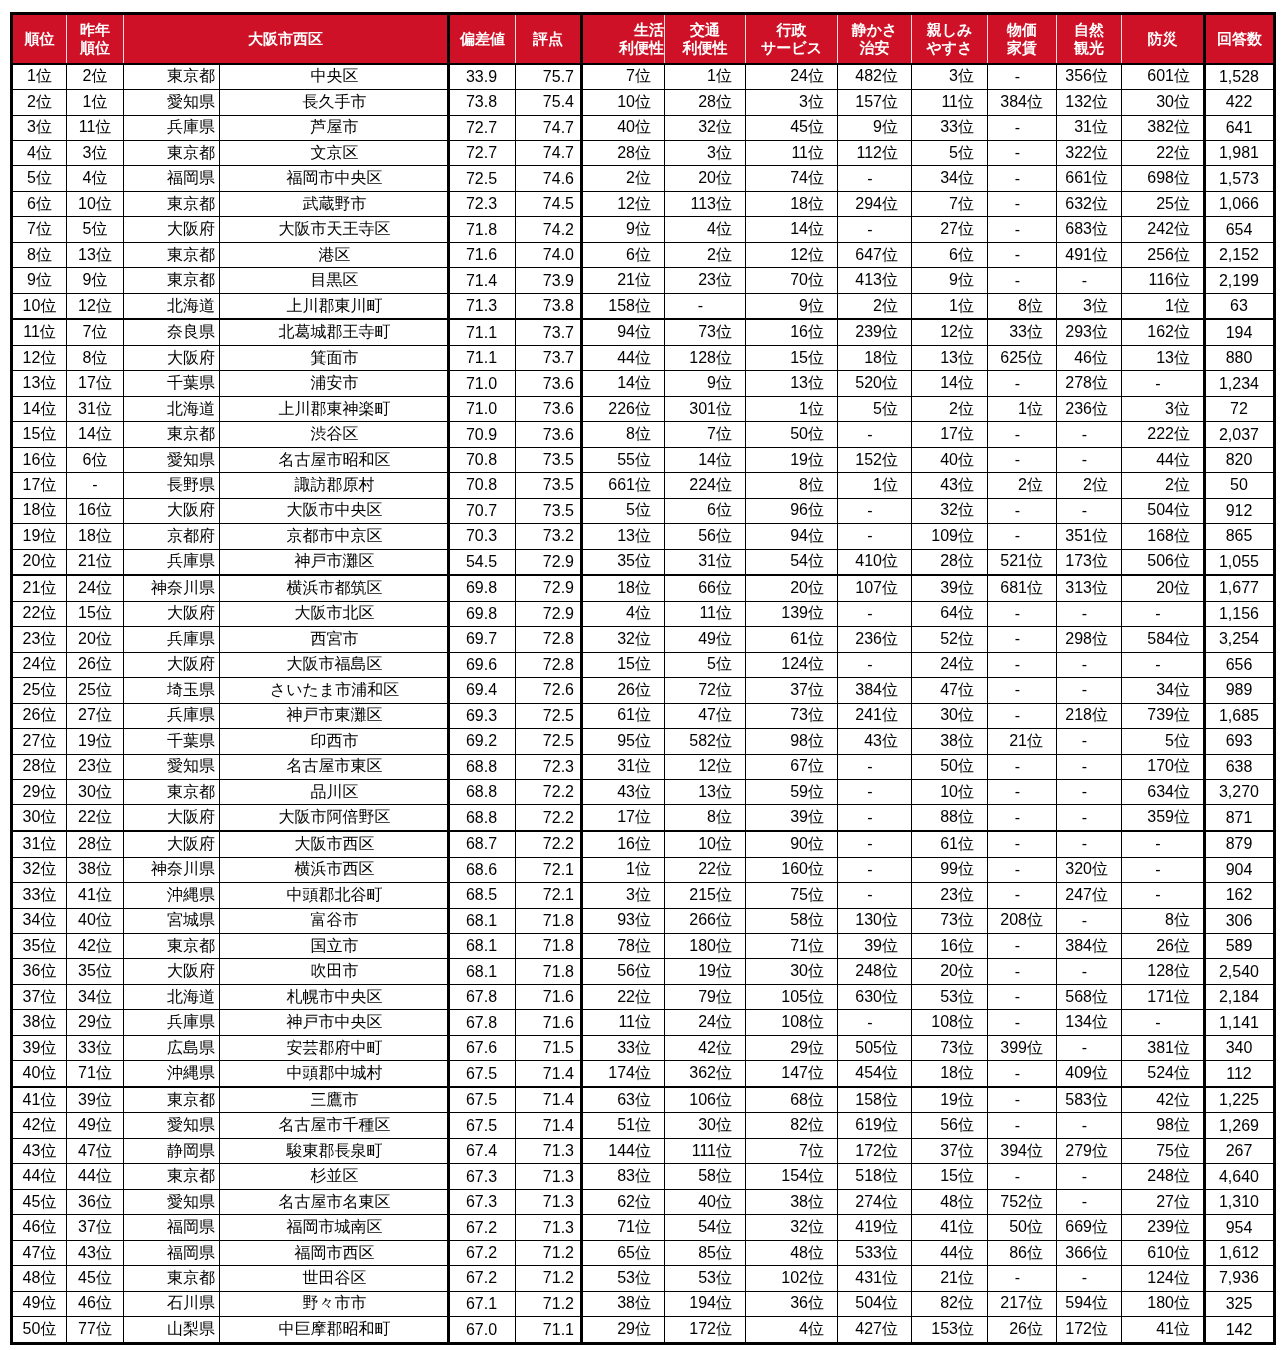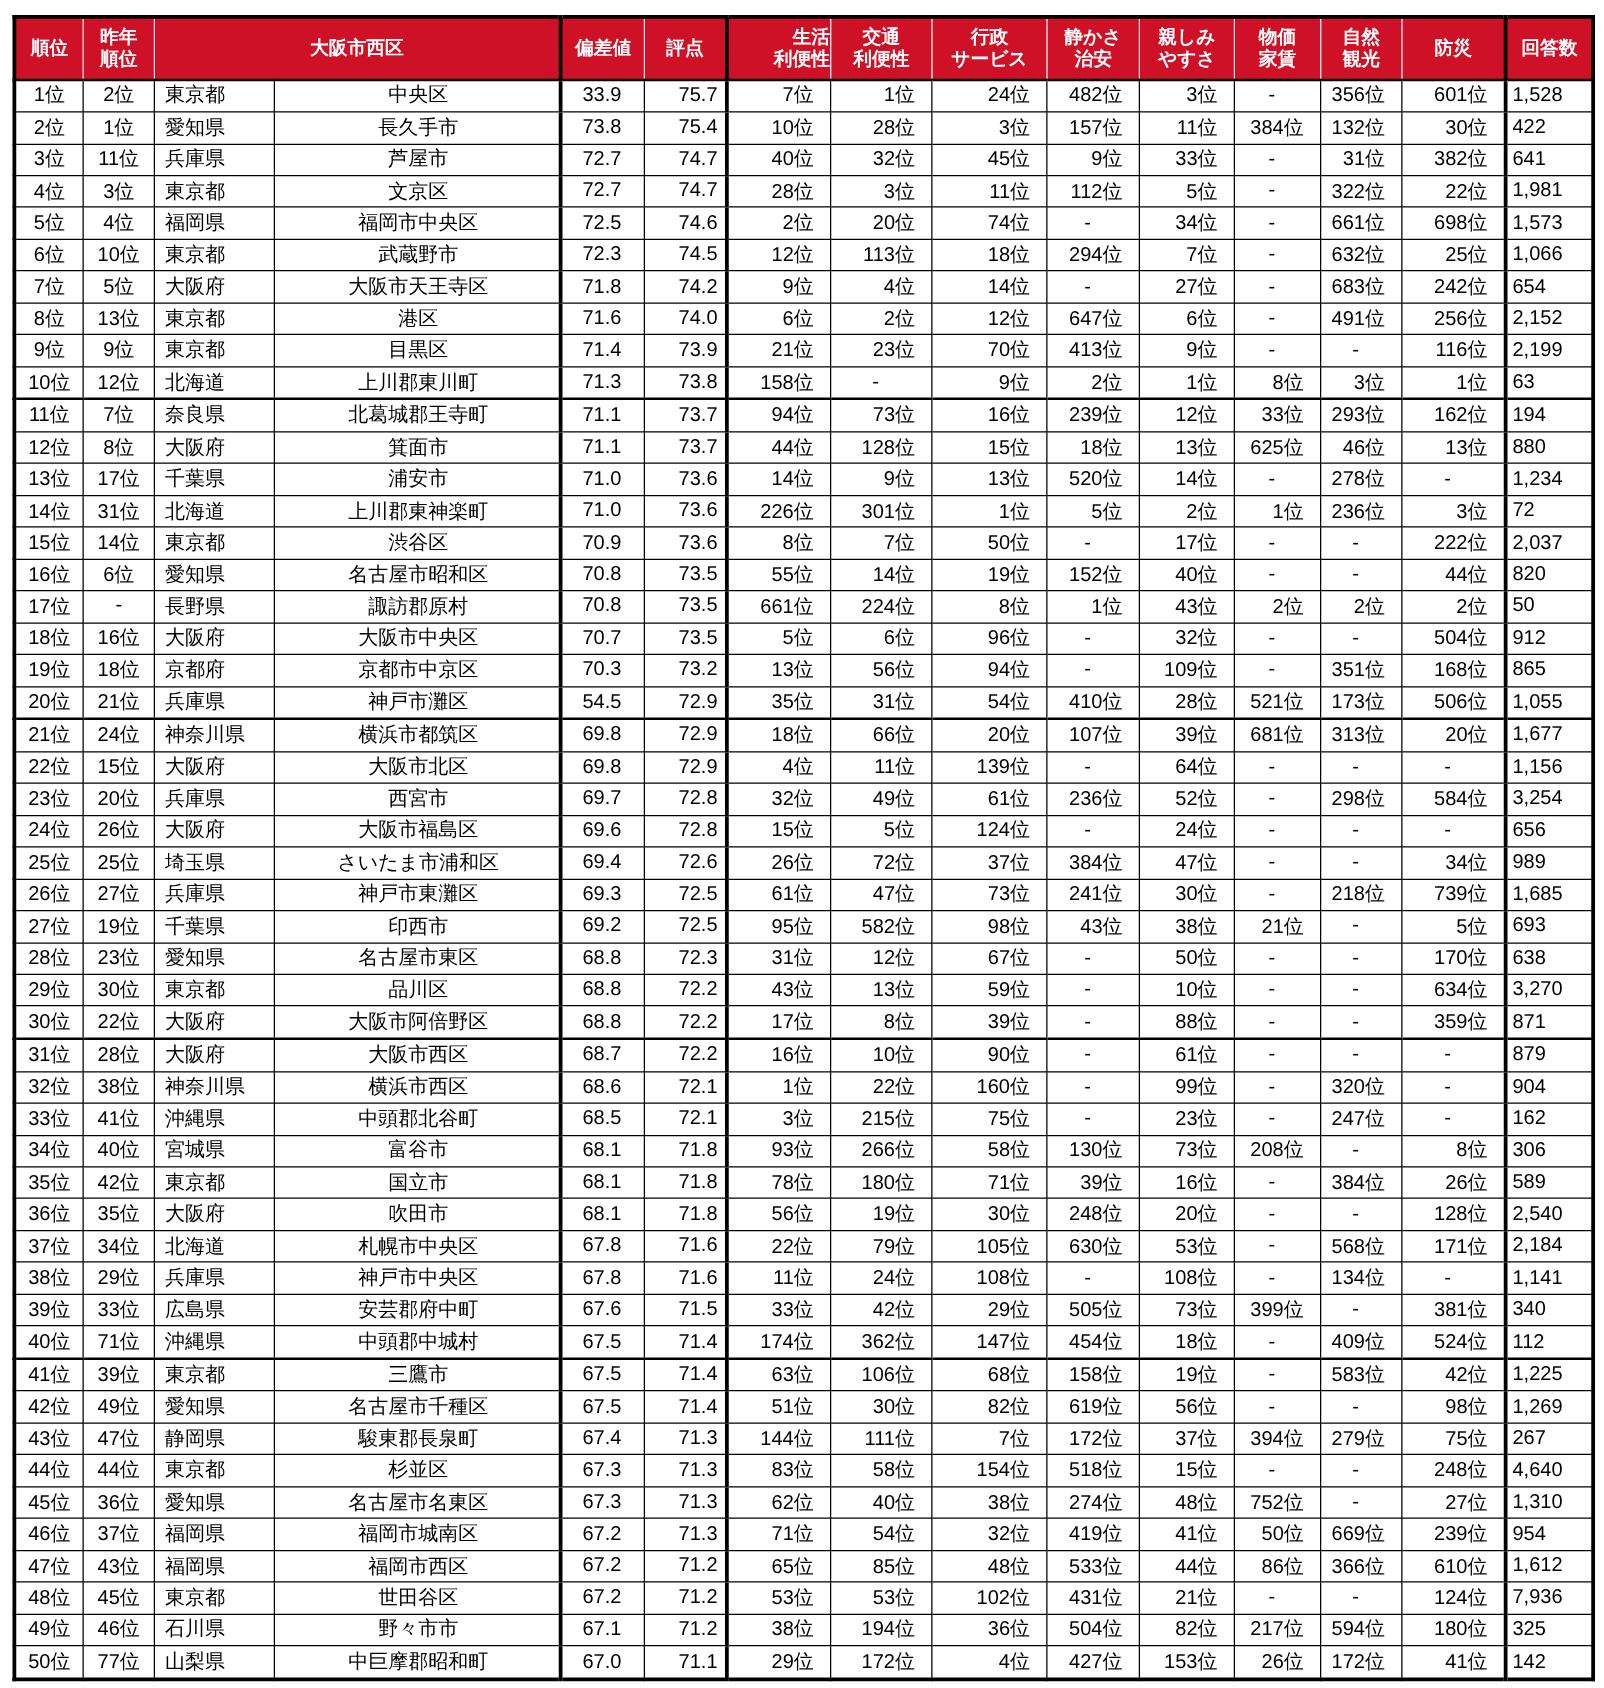--- a/index.html
+++ b/index.html
@@ -42,27 +42,27 @@
     border: 1px solid #000;
     background: #fff;
     color: #000;
     font-size: 16px;
     vertical-align: middle;
     white-space: nowrap;
     overflow: hidden;
     padding: 0 4px;
   }
   td.c0, td.c1 { text-align: center; padding: 0 2px; }
-  td.c2 { text-align: left;  padding-left: 8px; }
+  td.c2 { text-align: right;  padding-left: 8px; }
   td.c3 { text-align: center;  padding-left: 6px; border-left: 1px dotted #666; }
   td.c4, td.c5 { text-align: right; padding-right: 6px; }
   td.c6, td.c7, td.c8, td.c9, td.c10, td.c11, td.c12, td.c13 {
     text-align: right; padding-right: 13px;
   }
-  td.c14 { text-align: left; padding-right: 5px; margin-top: 36px; }
+  td.c14 { text-align: center; padding-right: 5px; margin-top: 36px; }
   td.dash { text-align: center; }
   
   td.c4,  th.h-deviation   { border-left: 3px solid #000; text-align: center; }
   td.c6,  th.h-life        { border-left: 3px solid #000; text-align: right; }
   td.c14, th.h-responses   { border-left: 3px solid #000; }
   
   tr.group-end td { border-bottom: 2px solid #000; }
 </style>
 </head>
 <body>

